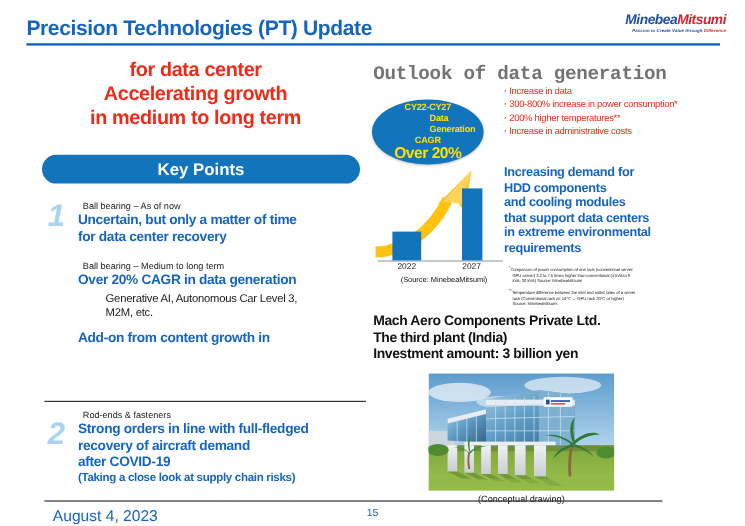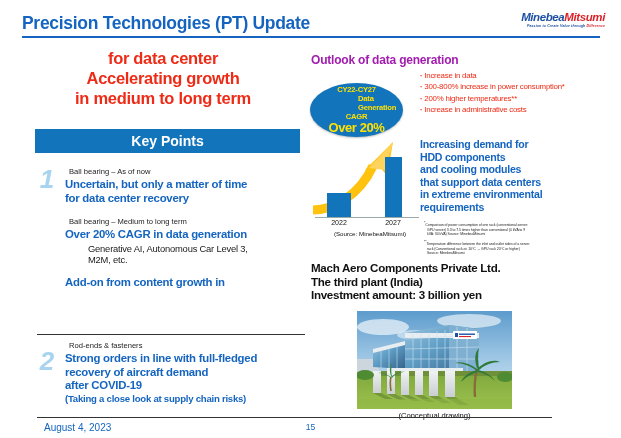--- a/index.html
+++ b/index.html
@@ -35,21 +35,21 @@
 
   
   .headline{
     position:absolute;left:24px;top:48px;width:278px;
     text-align:center;color:#ee2b16;font-weight:bold;font-size:16.5px;
     line-height:20px;letter-spacing:-0.3px;
   }
   .keypoints-bar{
     position:absolute;left:35px;top:129px;width:265px;height:24px;
     background:#1275bc;color:#ffffff;font-weight:bold;font-size:14px;
-    display:flex;align-items:center;justify-content:center;letter-spacing:0px;
+    display:flex;align-items:center;justify-content:center;letter-spacing:0px;border-radius:12px;
   }
 
   .kp-block{position:absolute;left:33px;width:275px;}
   .kp-num{
     position:absolute;left:0;top:0;width:28px;
     font-size:26px;font-weight:bold;font-style:italic;color:#a8d4f0;
     line-height:26px;text-align:center;
   }
   .kp-body{margin-left:32px;}
   .kp-sub{
@@ -64,22 +64,22 @@
     letter-spacing:-0.2px;
   }
   .kp-paren{
     font-size:9.6px;font-weight:bold;color:#1565c0;line-height:12px;
     letter-spacing:-0.25px;
   }
   .divider{position:absolute;left:37px;width:268px;height:1px;background:#333;}
 
   
   .outlook-title{
-    position:absolute;left:311px;top:53px;font-size:12px;font-weight:bold;
-    color:#a21caf;letter-spacing:-0.2px;
+    position:absolute;left:311px;top:53px;font-size:16px;font-weight:bold;
+    color:#737373;letter-spacing:-0.2px;font-family:Liberation Mono, monospace;
   }
   .bullets{position:absolute;left:420px;top:70px;width:196px;}
   .bullets li{
     list-style:none;font-size:7.9px;color:#ee2b16;line-height:11.3px;
     letter-spacing:-0.25px;white-space:nowrap;
   }
   .bullets{margin:0;padding:0;}
   .bullets li:before{content:"\00B7\00A0";font-weight:bold;}
 
   .badge{
@@ -130,21 +130,21 @@
     overflow:hidden;border:0;
   }
   .photo svg{display:block;}
   .caption{
     position:absolute;left:357px;top:411px;width:155px;text-align:center;
     font-size:7.6px;color:#111;
   }
 
   
   .footer-rule{position:absolute;left:37px;top:417px;width:515px;height:1px;background:#333;}
-  .footer-date{position:absolute;left:44px;top:422px;font-size:10px;color:#1565c0;}
+  .footer-date{position:absolute;left:44px;top:422px;font-size:13px;color:#1565c0;}
   .footer-page{position:absolute;left:0;top:422px;width:621px;text-align:center;font-size:8.6px;color:#1565c0;}
 </style>
 </head>
 <body>
 
 <div class="slide">
 
   <div class="title-bar">
     <div class="slide-title">Precision Technologies (PT) Update</div>
   </div>

